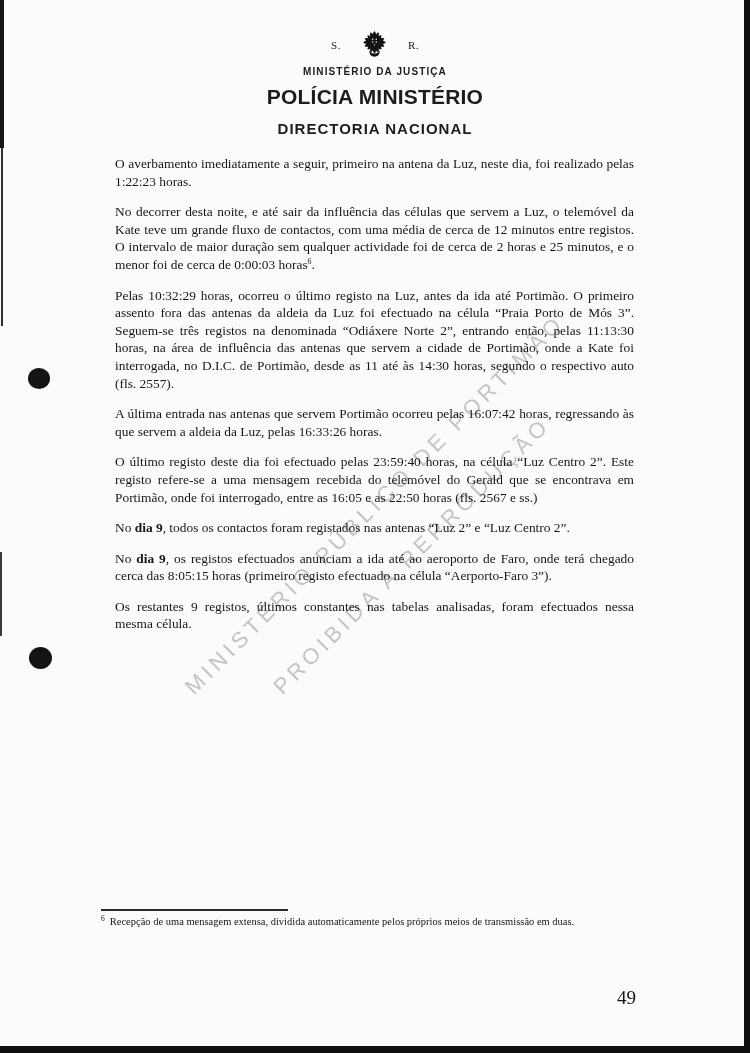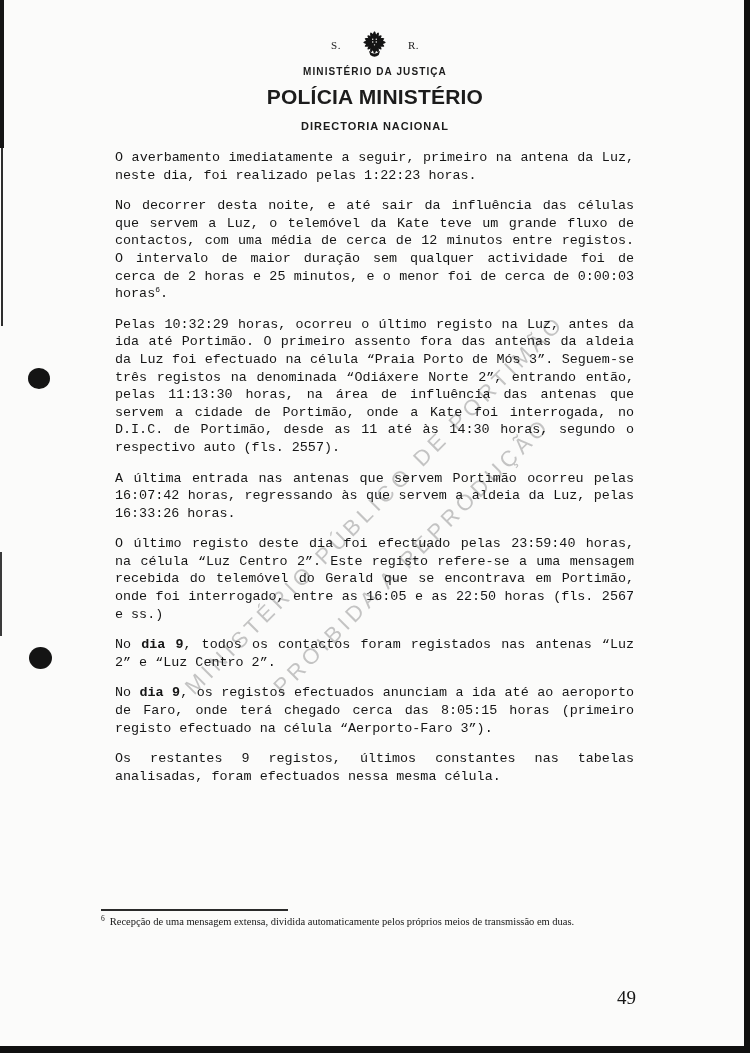--- a/index.html
+++ b/index.html
@@ -13,27 +13,26 @@
     position:absolute; top:26px; left:0; width:100%;
     display:flex; justify-content:center; align-items:center; gap:11px;
     z-index:3;
   }
   .crest-side { font-size:11px; color:#222; letter-spacing:0.5px; }
   .crest-svg { width:45px; height:37px; display:block; }
   .hdr { position:absolute; left:0; width:100%; text-align:center; z-index:3;
          font-family:"Liberation Sans", sans-serif; color:#1c1c1c;font-weight:bold; }
   .ministry { top:66px; font-size:10px; letter-spacing:1.1px; }
   .title    { top:85px; font-size:21px; letter-spacing:0.2px; }
-  .subtitle { top:120px; font-size:11px; letter-spacing:1px; }
+  .subtitle { top:120px; font-size:15px; letter-spacing:1px; }
   
   .body-text {
-    position:absolute; left:115px; top:149px; width:519px;
+    position:absolute; left:115px; top:155px; width:519px;
     font-size:13.4px; line-height:17.6px; text-align:justify;
     z-index:2;
-    font-family:Liberation Mono, monospace;
   }
   .para { margin:0 0 13px 0; }
   .para b { font-weight:bold; }
   .para sup { font-size:8px; line-height:0; vertical-align:super; }
   
   .wm {
     position:absolute; white-space:nowrap; z-index:1;
     font-family:"Liberation Sans", sans-serif;
     font-size:22px; letter-spacing:4.5px;
     color:rgba(150,150,150,0.55);

